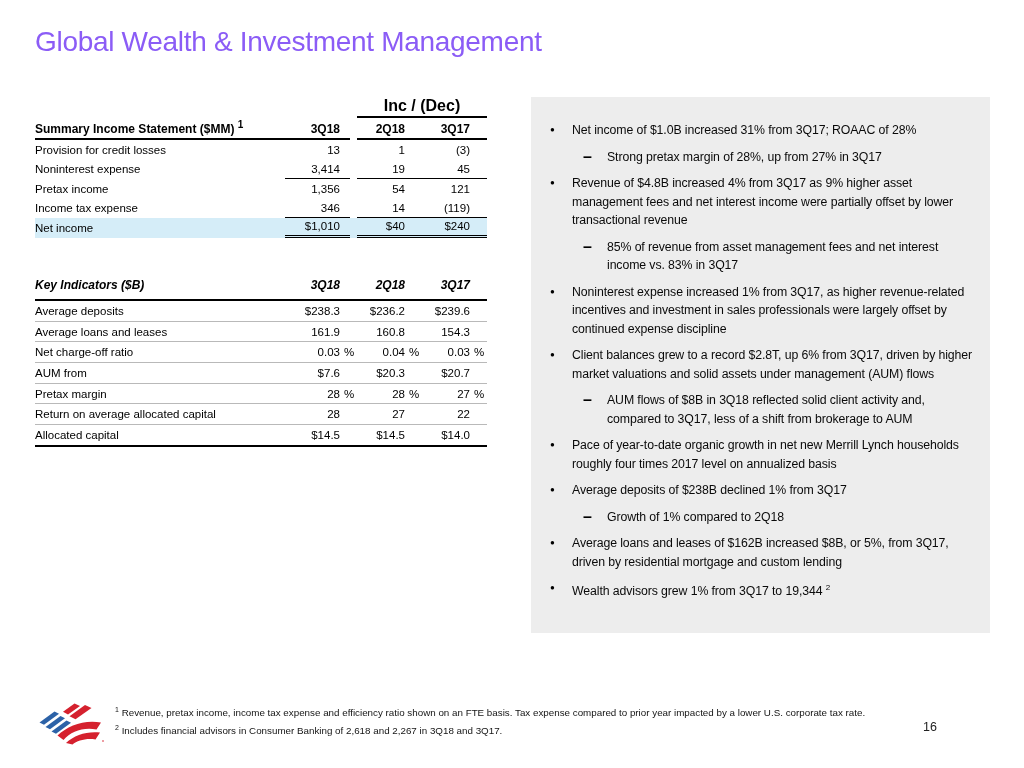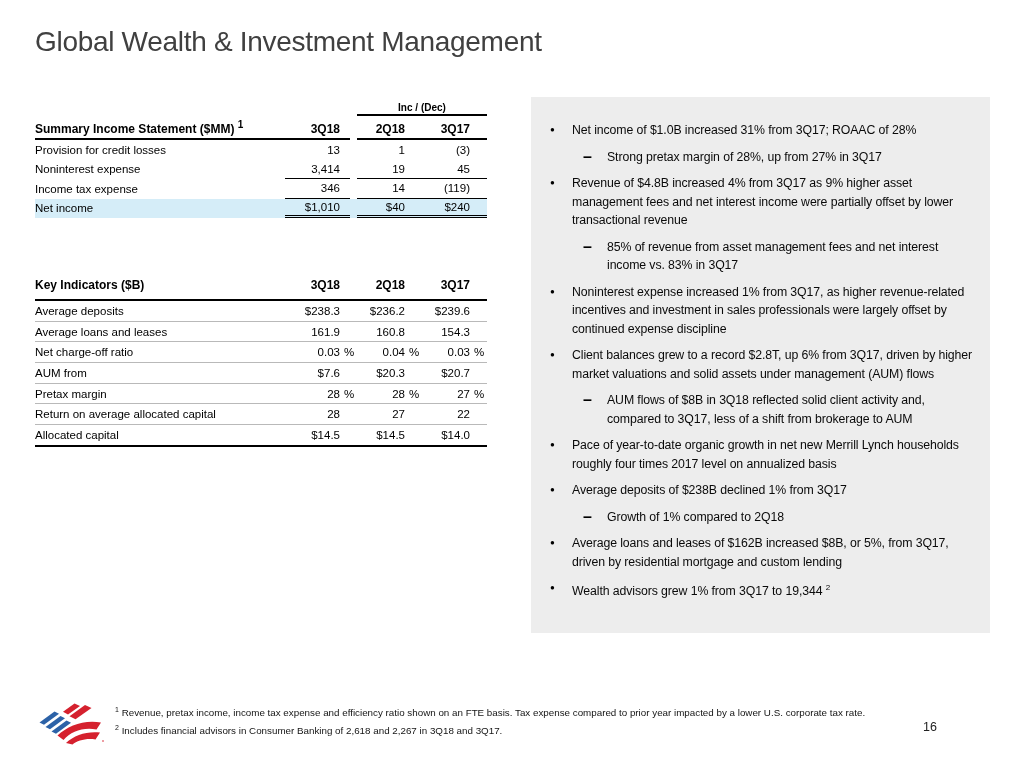--- a/index.html
+++ b/index.html
@@ -1,28 +1,28 @@
 <!DOCTYPE html>
 <html><head>
 <meta charset="utf-8">
 <style>
   html,body{margin:0;padding:0;background:#fff;}
   .slide{position:relative;width:1024px;height:768px;background:#ffffff;overflow:hidden;
          font-family:"Liberation Sans",sans-serif;color:#000;}
 
   
-  .title{position:absolute;left:35px;top:26px;font-size:28px;font-weight:400;color:#404040;letter-spacing:-0.3px;}
+  .title{position:absolute;left:35px;top:26px;font-size:28px;font-weight:400;color:#8b5cf6;letter-spacing:-0.3px;}
 
   
   .tbl{position:absolute;left:35px;width:452px;font-size:11.5px;}
   .table1{top:97px;}
   .table2{top:278px;}
 
   .t1-span{display:grid;grid-template-columns:315px 7px 130px;height:19px;}
-  .t1-span .grp-hd{font-weight:bold;font-size:10px;text-align:right;border-bottom:2px solid #000;
+  .t1-span .grp-hd{font-weight:bold;font-size:16px;text-align:right;border-bottom:2px solid #000;
                    display:flex;align-items:flex-end;justify-content:center;padding-bottom:1px;}
 
   .t1-head{display:grid;grid-template-columns:315px 7px 130px;height:24px;font-size:12px;font-weight:bold;}
   .t1-head .left{display:flex;justify-content:space-between;align-items:flex-end;border-bottom:2px solid #000;padding-bottom:2px;gap:32px;}
   .t1-head .left .q1{padding-right:10px;}
   .t1-head .grp{border-bottom:2px solid #000;}
   .grp{display:grid;grid-template-columns:48px 17px 48px 17px;align-items:flex-end;}
   .t1-head .grp div{padding-bottom:2px;}
 
   .t-row{display:grid;grid-template-columns:250px 65px 7px 130px;height:19.5px;align-items:center;}
@@ -30,21 +30,21 @@
   .t-row .v1{text-align:right;padding-right:10px;height:100%;display:flex;align-items:center;justify-content:flex-end;box-sizing:border-box;}
   .t-row .grp{height:100%;align-items:center;box-sizing:border-box;}
   .vr{text-align:right;}
   .vp{text-align:left;padding-left:4px;box-sizing:border-box;}
   .u{border-bottom:1.5px solid #000;}
   .uu{border-bottom:3px double #000;}
   .hl{background:#d5edf8;}
 
   .t2-head{display:grid;grid-template-columns:250px 55px 17px 48px 17px 48px 17px;height:21px;
            font-size:12px;font-weight:bold;border-bottom:2px solid #000;align-items:flex-end;}
-  .t2-head div{padding-bottom:18px;}
+  .t2-head div{padding-bottom:18px;font-style:italic;}
   .t2-row{display:grid;grid-template-columns:250px 55px 17px 48px 17px 48px 17px;height:19.7px;
           align-items:center;border-bottom:1px solid #b9b9b9;}
   .t2-row:last-child{border-bottom:2px solid #000;}
   .t2-row .lab{white-space:nowrap;}
 
   
   .panel{position:absolute;left:531px;top:97px;width:459px;height:536px;background:#ededed;
          box-sizing:border-box;padding:24px 14px 0 14px;}
   .b-item{display:flex;margin-bottom:8px;}
   .b-dot{flex:none;width:22px;font-size:8px;line-height:18.5px;padding-left:5px;}
@@ -98,20 +98,31 @@
         </div>
     </div>
     <div class="t-row">
       <div class="lab">Noninterest expense</div>
       <div class="v1 u">3,414</div>
         <div></div>
       <div class="grp u">
           <div class="vr">19</div>
           <div></div>
           <div class="vr">45</div>
+          <div></div>
+        </div>
+    </div>
+    <div class="t-row">
+      <div class="lab">Pretax income</div>
+      <div class="v1">1,356</div>
+        <div></div>
+      <div class="grp">
+          <div class="vr">54</div>
+          <div></div>
+          <div class="vr">121</div>
           <div></div>
         </div>
     </div>
     <div class="t-row">
       <div class="lab">Income tax expense</div>
       <div class="v1 u">346</div>
         <div></div>
       <div class="grp u">
           <div class="vr">14</div>
           <div></div>

